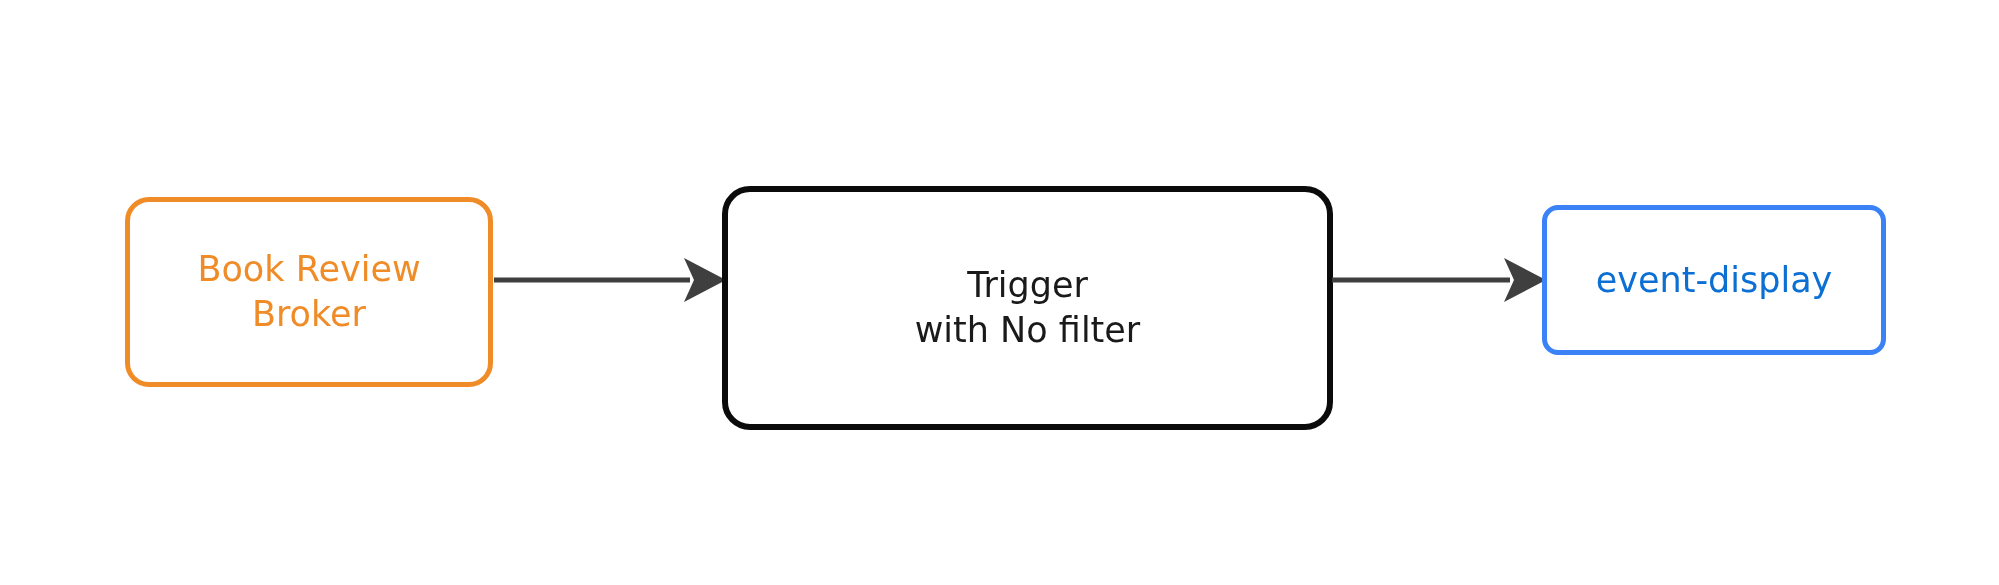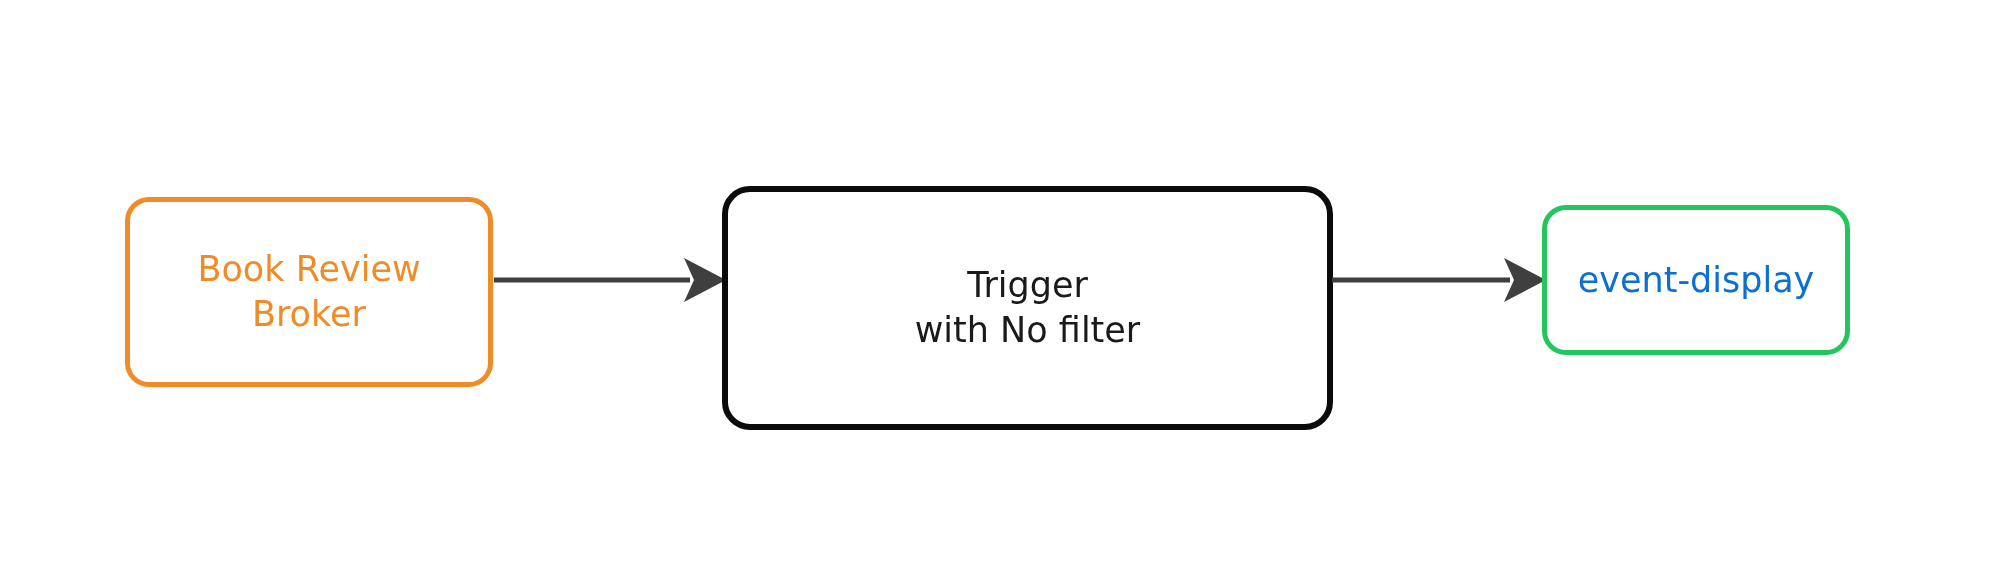--- a/index.html
+++ b/index.html
@@ -53,24 +53,24 @@
     border: 6px solid #0b0b0b;
     border-radius: 28px;
     color: #1a1a1a;
     font-size: 35px;
   }
 
   
   .node-sink {
     left: 1542px;
     top: 205px;
-    width: 308px;
+    width: 344px;
     height: 150px;
-    border: 5px solid #22c55e;
-    border-radius: 24px;
+    border: 5px solid #3b82f6;
+    border-radius: 16px;
     color: #0b6fd4;
     font-size: 35px;
   }
 
   
   .edge {
     position: absolute;
     height: 60px;
     top: 250px;
     pointer-events: none;

